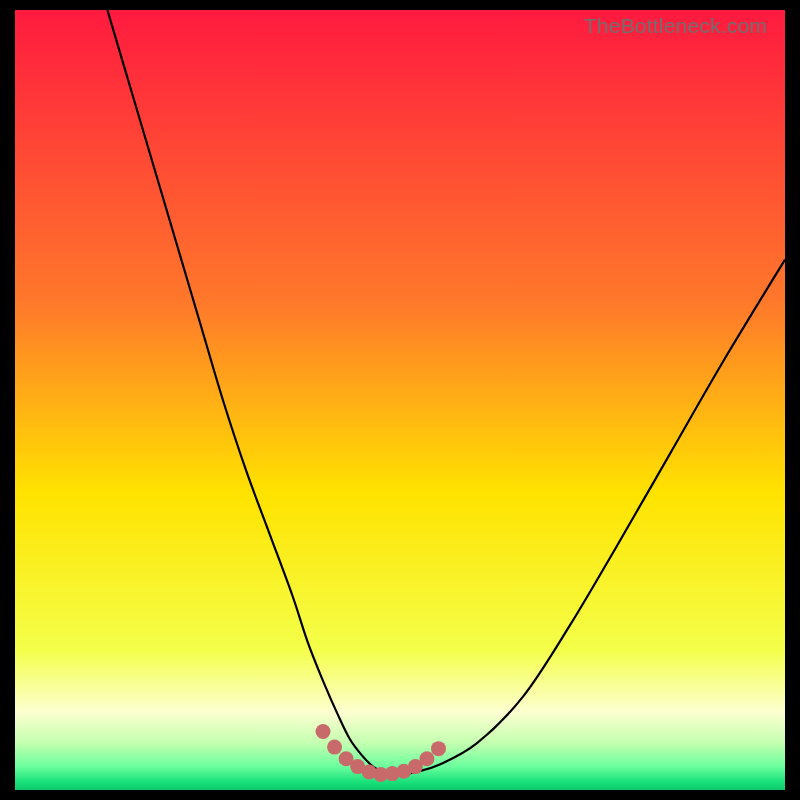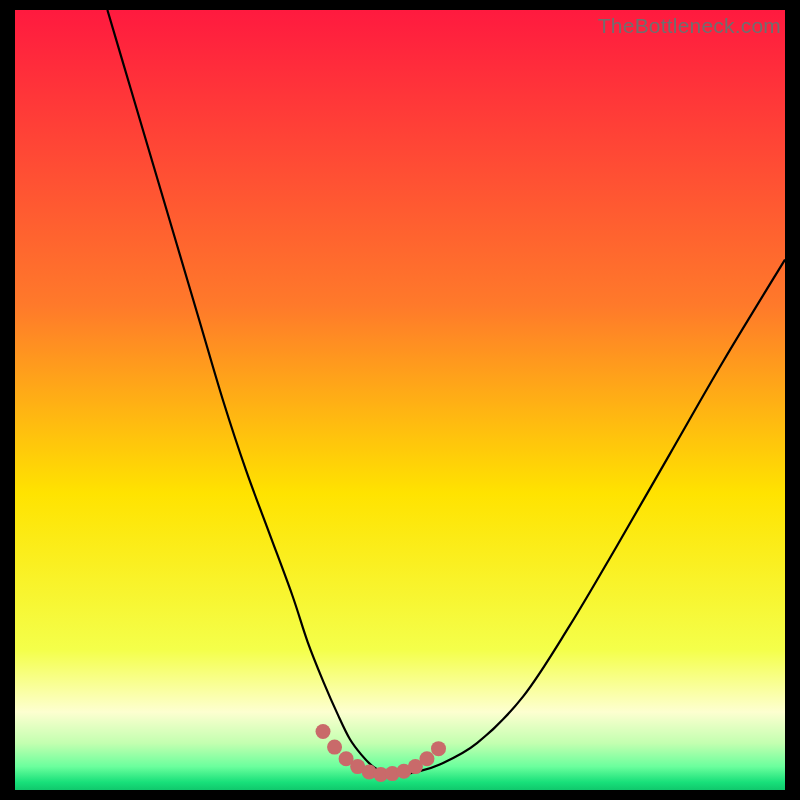--- a/index.html
+++ b/index.html
@@ -11,21 +11,20 @@
     overflow: hidden;
     font-family: Arial, Helvetica, sans-serif;
   }
   .frame {
     position: absolute;
     left: 15px;
     top: 10px;
     width: 770px;
     height: 780px;
     background: #000;
-    padding-left: 14px;
   }
   .plot-area {
     position: absolute;
     left: 0;
     top: 0;
     width: 770px;
     height: 780px;
   }
   .watermark {
     position: absolute;

